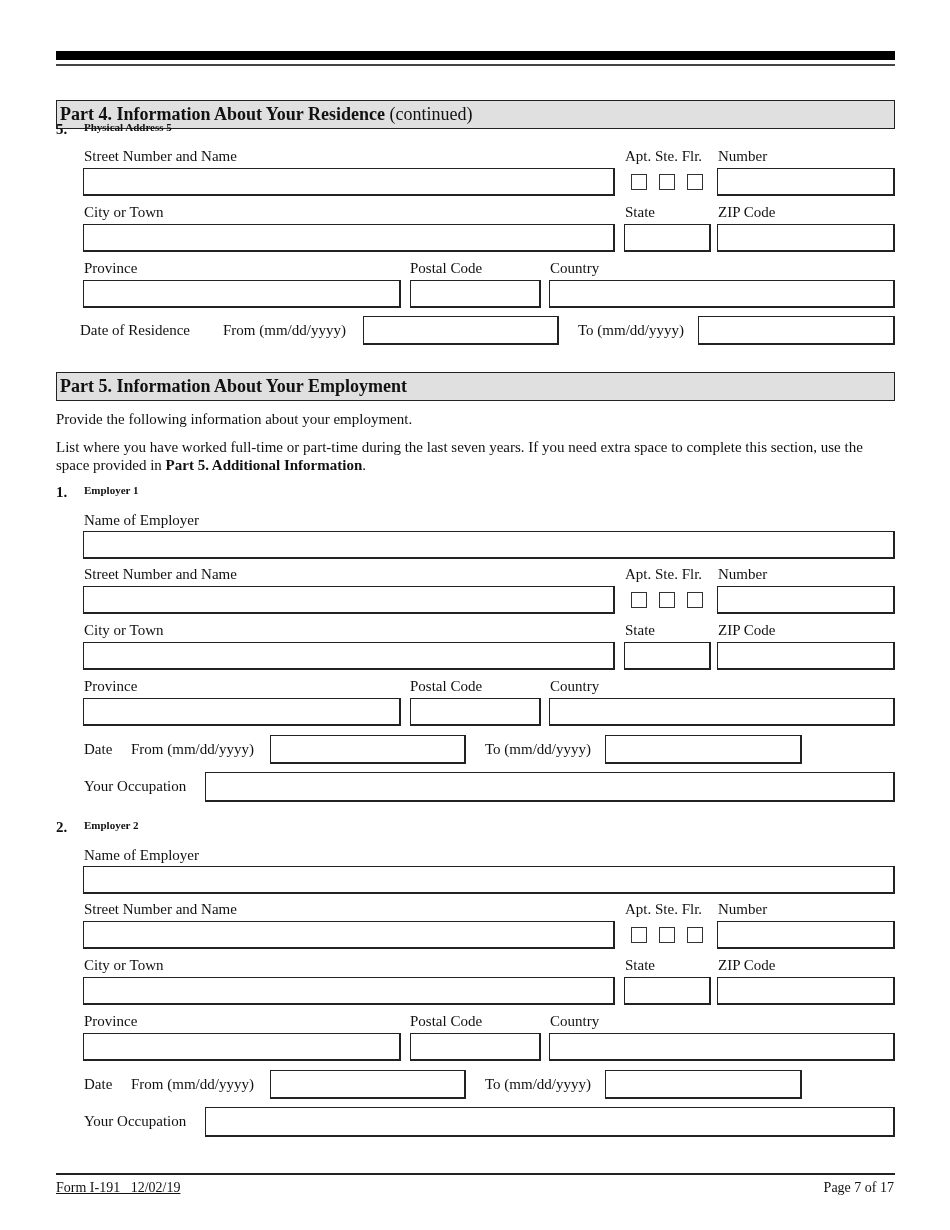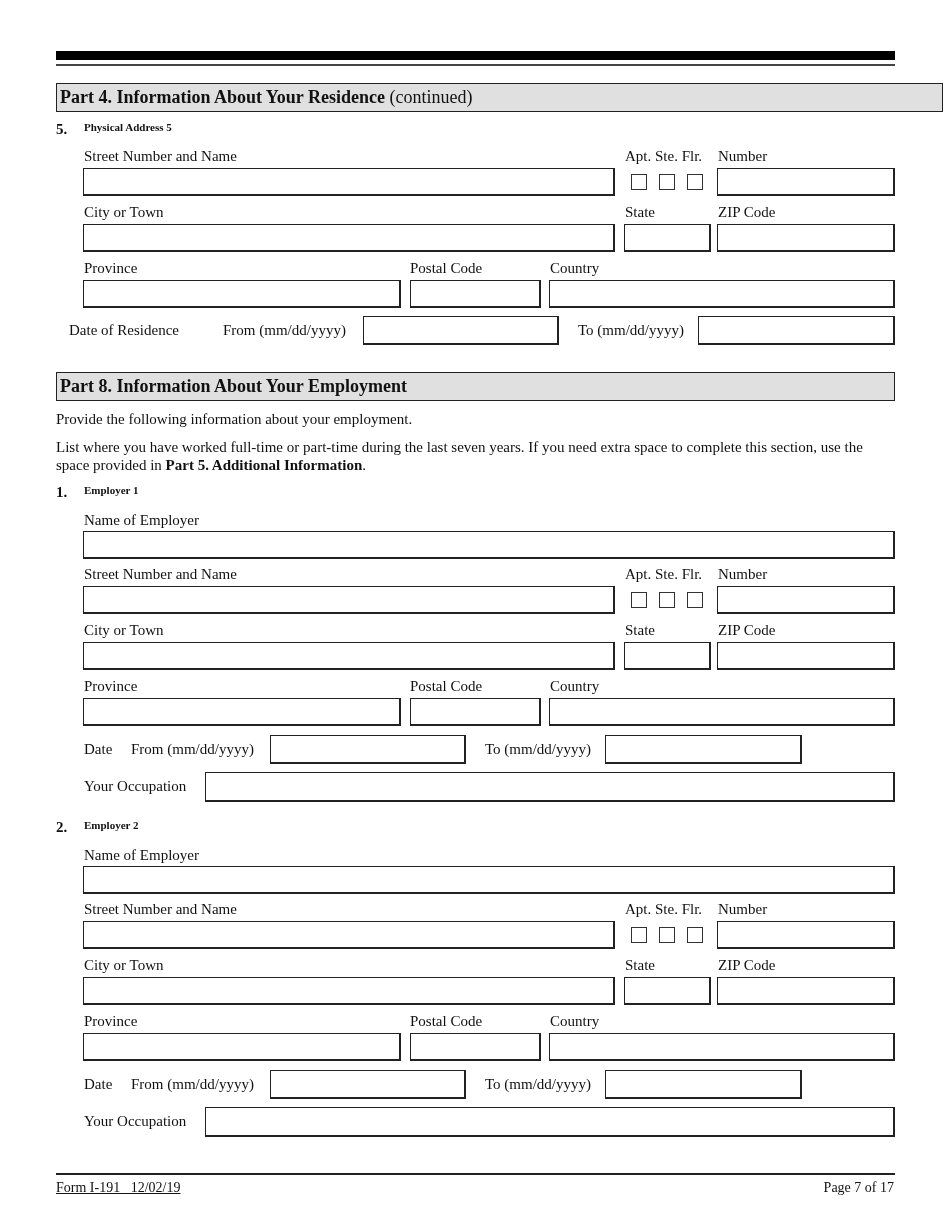--- a/index.html
+++ b/index.html
@@ -21,21 +21,21 @@
   .para { font-size: 15px; left: 56px; width: 840px; line-height: 18px; }
   .footline { left: 56px; top: 1173px; width: 839px; height: 2px; background: #222; }
   .foot { font-size: 14px; }
 </style>
 </head>
 <body>
 
 <div class="abs topbar"></div>
 <div class="abs topline"></div>
 
-<div class="abs parthead" style="top:83px;padding-left:48px;">
+<div class="abs parthead" style="top:100px;">
   <span><b>Part 4.  Information About Your Residence</b><span style="position:static"> (continued)</span></span>
 </div>
 
 <div class="abs num" style="left:56px; top:121px;">5.</div>
 <div class="abs ttl" style="left:84px; top:121px;">Physical Address 5</div>
 
 <div class="abs lbl" style="left:84px; top:148px;">Street Number and Name</div>
 <div class="abs lbl" style="left:625px; top:148px;">Apt. Ste. Flr.</div>
 <div class="abs lbl" style="left:718px; top:148px;">Number</div>
 <div class="abs box" style="left:83px; top:168px; width:532px; height:28px;"></div>
@@ -51,28 +51,28 @@
 <div class="abs box" style="left:624px; top:224px; width:87px; height:28px;"></div>
 <div class="abs box" style="left:717px; top:224px; width:178px; height:28px;"></div>
 
 <div class="abs lbl" style="left:84px; top:260px;">Province</div>
 <div class="abs lbl" style="left:410px; top:260px;">Postal Code</div>
 <div class="abs lbl" style="left:550px; top:260px;">Country</div>
 <div class="abs box" style="left:83px; top:280px; width:318px; height:28px;"></div>
 <div class="abs box" style="left:410px; top:280px; width:131px; height:28px;"></div>
 <div class="abs box" style="left:549px; top:280px; width:346px; height:28px;"></div>
 
-<div class="abs lbl" style="left:69px; top:322px;">Date of Residence</div>
+<div class="abs lbl" style="left:80px; top:322px;">Date of Residence</div>
 <div class="abs lbl" style="left:223px; top:322px;">From (mm/dd/yyyy)</div>
 <div class="abs box" style="left:363px; top:316px; width:196px; height:29px;"></div>
 <div class="abs lbl" style="left:578px; top:322px;">To (mm/dd/yyyy)</div>
 <div class="abs box" style="left:698px; top:316px; width:197px; height:29px;"></div>
 
 <div class="abs parthead" style="top:372px;">
-  <span><b>Part 8.  Information About Your Employment</b></span>
+  <span><b>Part 5.  Information About Your Employment</b></span>
 </div>
 
 <div class="abs para" style="top:410px;">Provide the following information about your employment.</div>
 <div class="abs para" style="top:438px;"><span>List where you have worked full-time or part-time during the last seven years.  If you need extra space to complete this section, use the space provided in </span><b>Part 5. Additional Information</b><span>.</span></div>
 
 <div class="abs num" style="left:56px; top:484px;">1.</div>
 <div class="abs ttl" style="left:84px; top:484px;">Employer 1</div>
 <div class="abs lbl" style="left:84px; top:512px;">Name of Employer</div>
 <div class="abs box" style="left:83px; top:531px; width:812px; height:28px;"></div>
 

